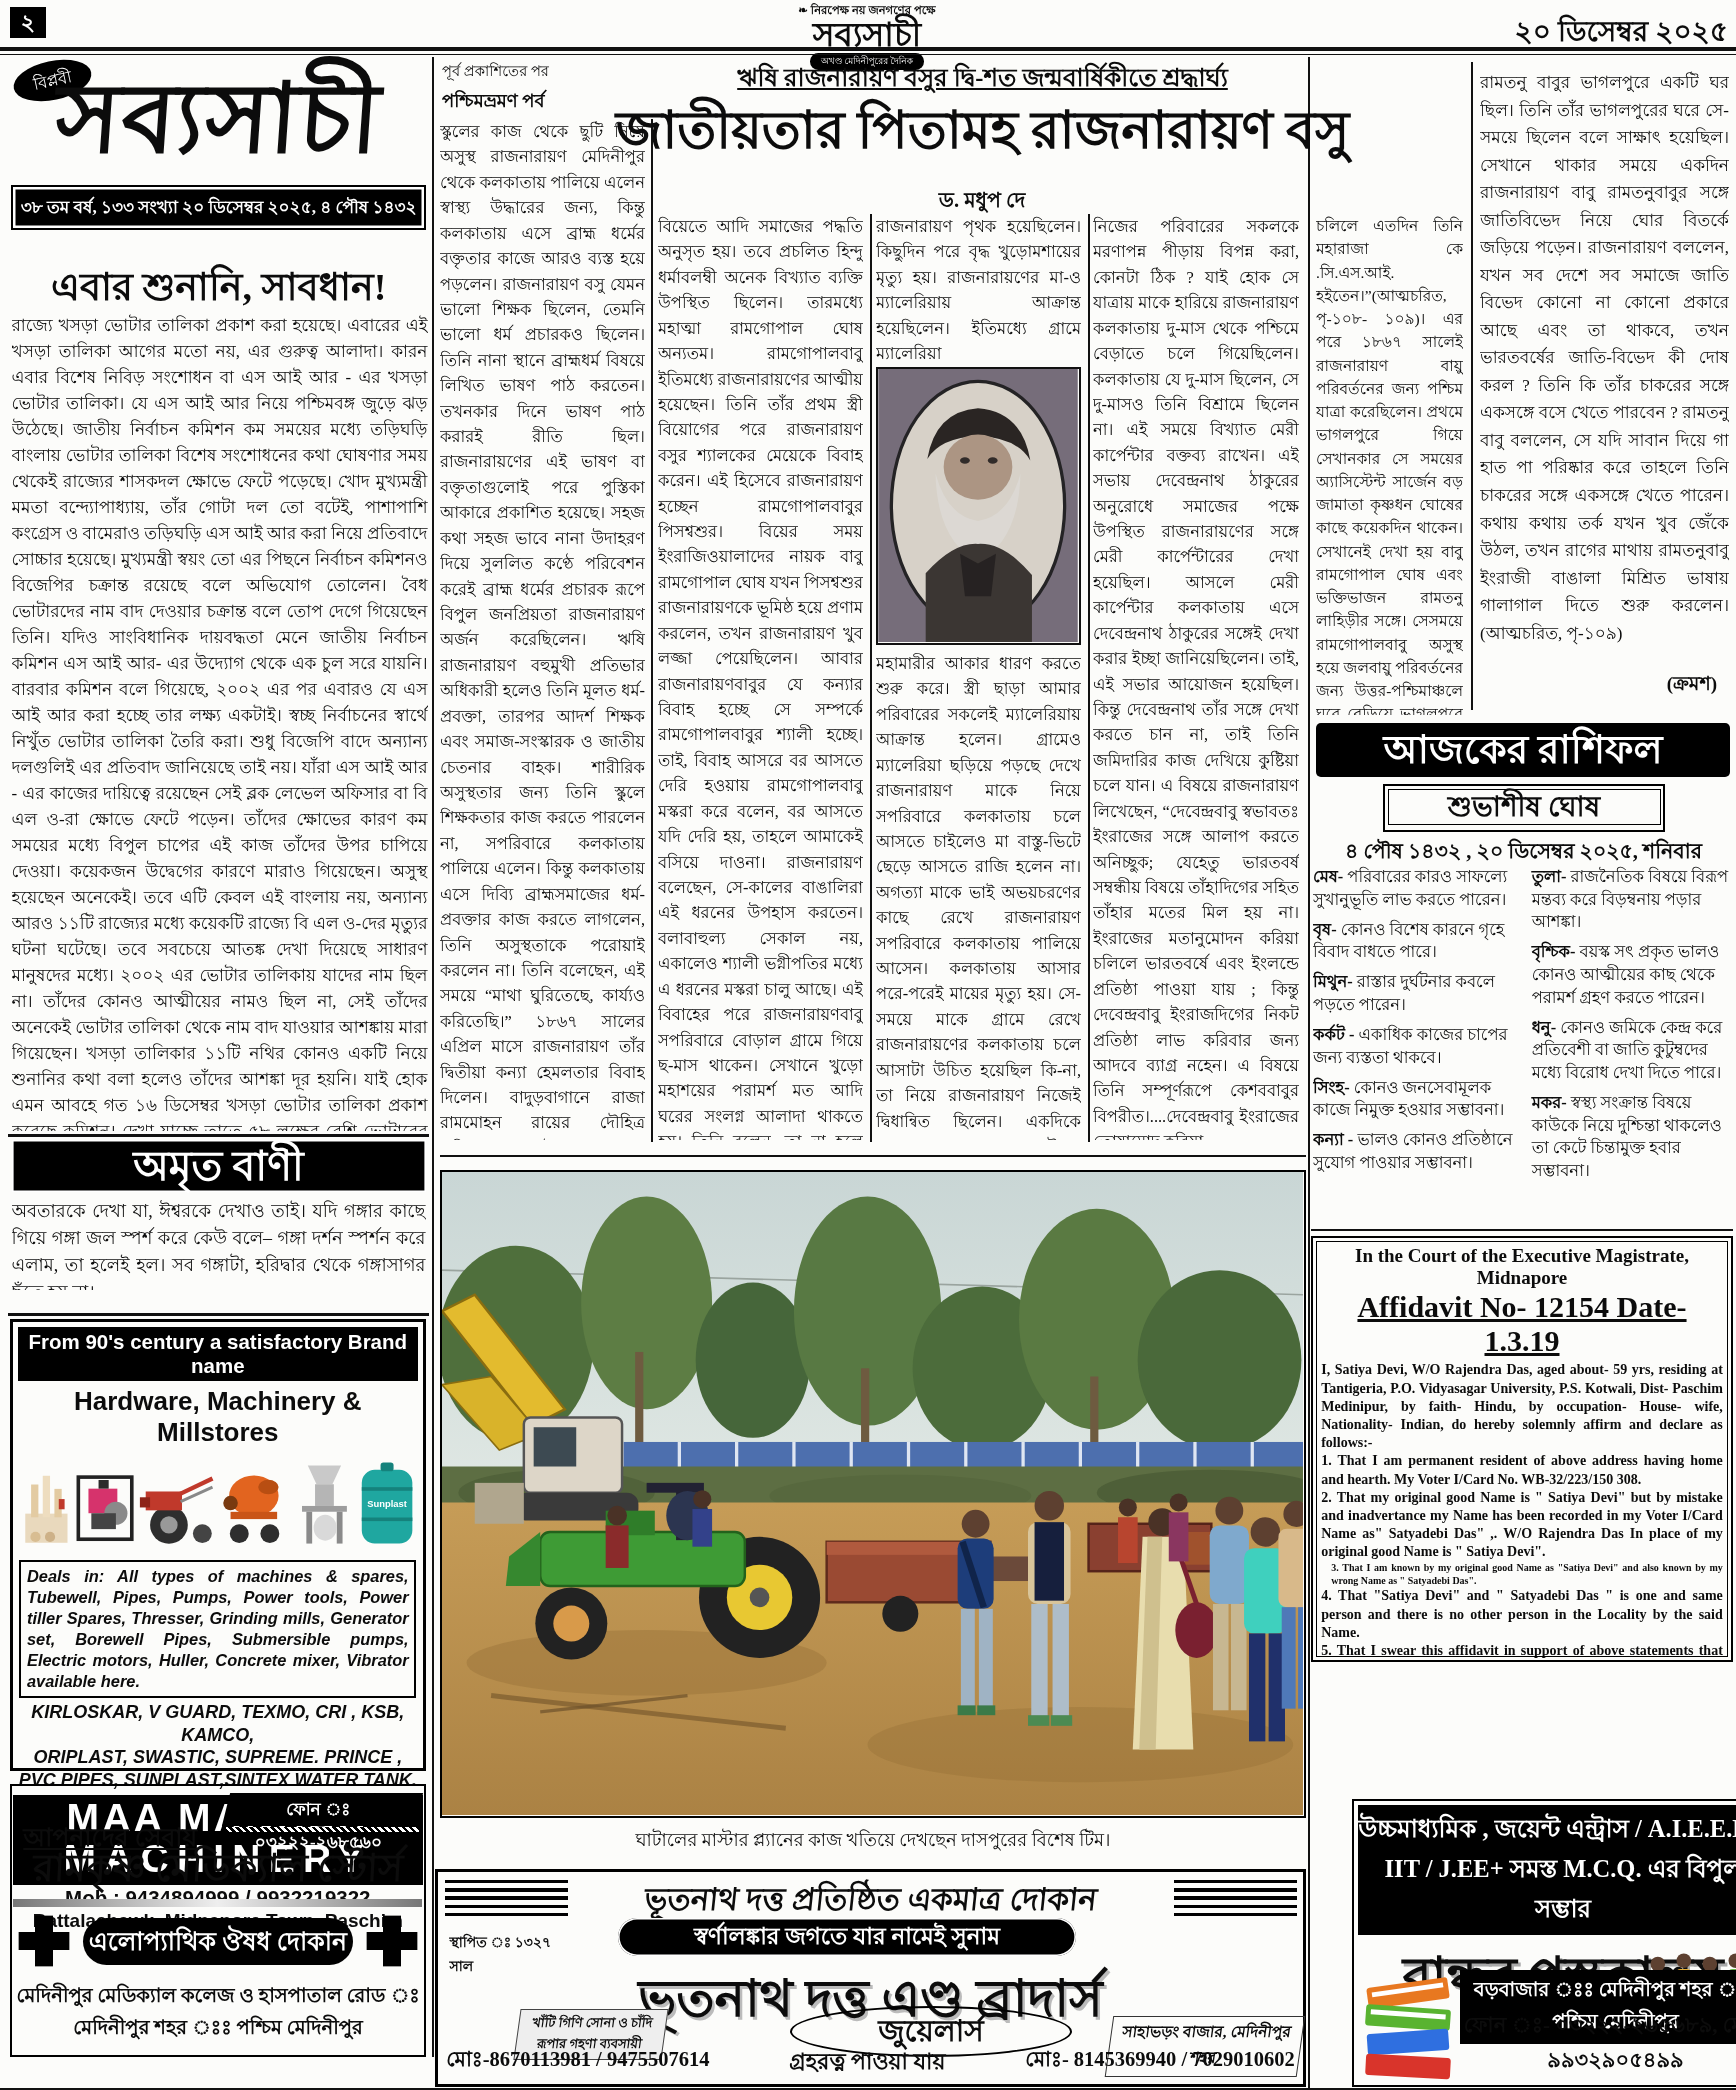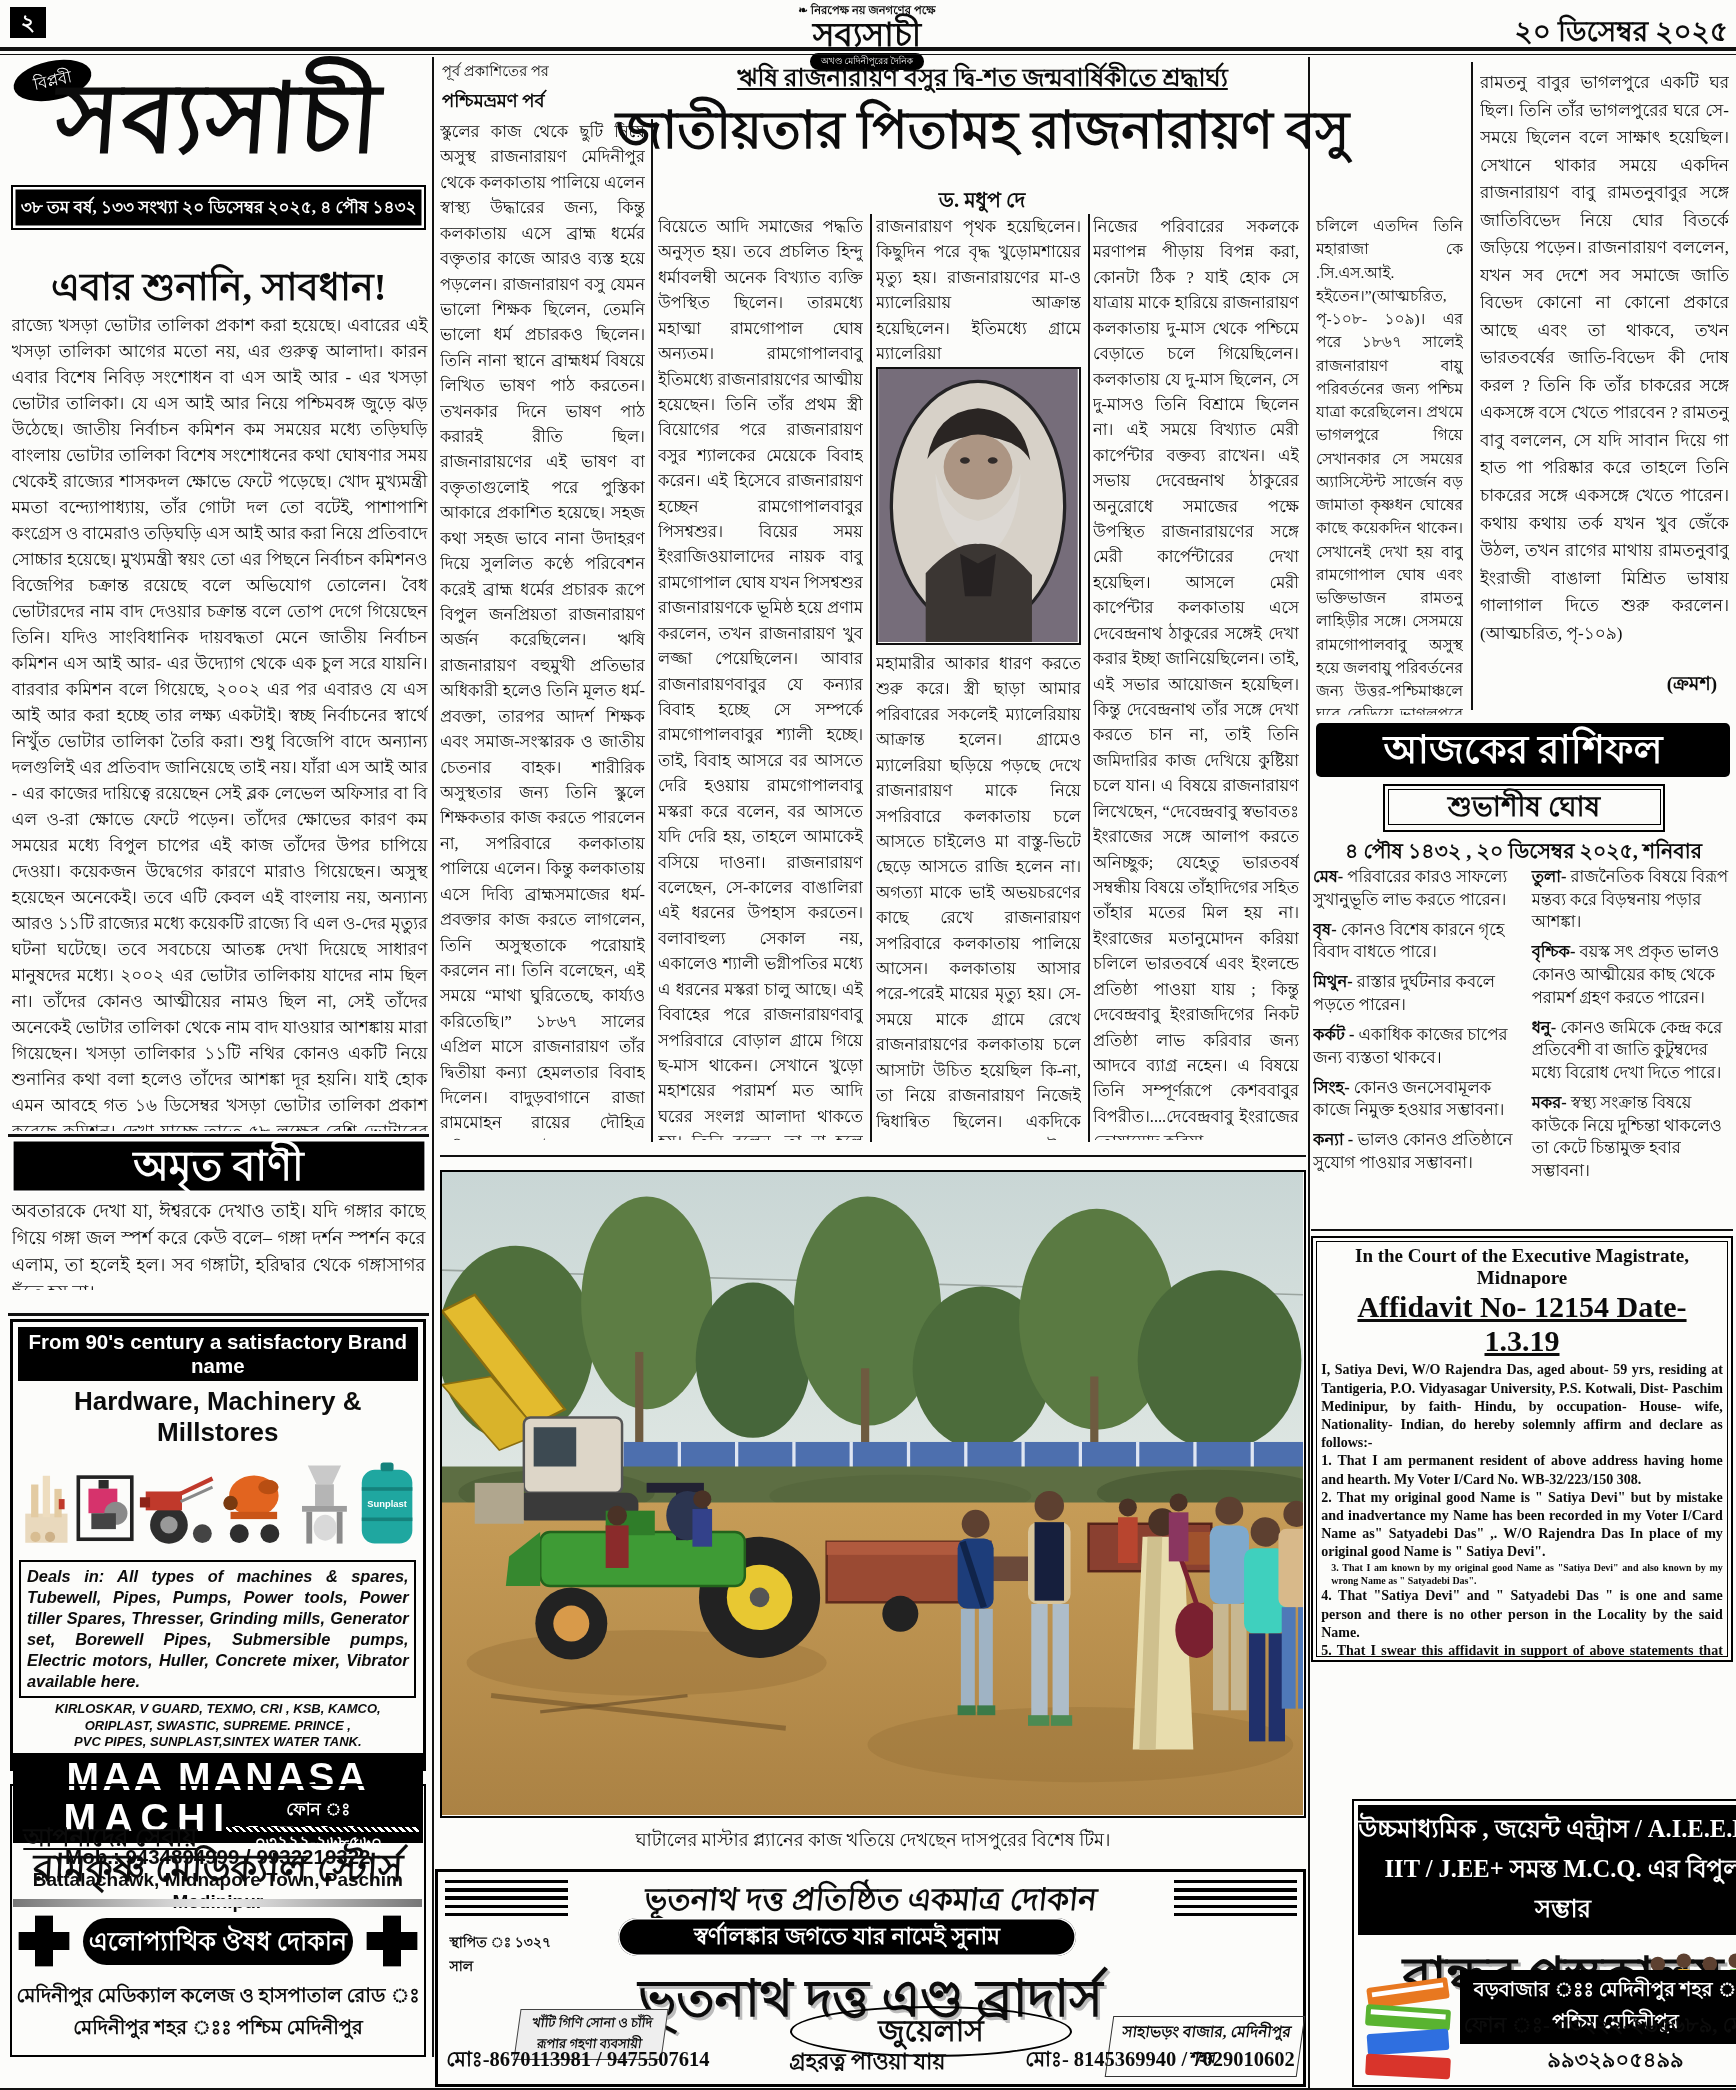--- a/index.html
+++ b/index.html
@@ -112,21 +112,21 @@
     </svg>
     <svg width="70" height="101" viewBox="0 0 86 124">
       <rect x="8" y="14" width="70" height="102" rx="18" fill="#1fa7a0"></rect>
       <rect x="8" y="38" width="70" height="5" fill="#15827c"></rect>
         <rect x="8" y="80" width="70" height="5" fill="#15827c"></rect>
       <rect x="34" y="4" width="18" height="12" rx="4" fill="#15827c"></rect>
       <text x="43" y="66" text-anchor="middle" font-size="13" font-weight="bold" fill="#ffffff">Sunplast</text>
     </svg>
   </div>
   <div class="just" style="margin:3.3px 6.5px;border:2.5px solid #000;padding:4.1px 5.7px;font-size:16.4px;font-weight:bold;font-style:italic;line-height:1.28;">Deals in:   All types of machines &amp; spares, Tubewell, Pipes, Pumps, Power tools, Power tiller Spares, Thresser, Grinding mills, Generator set, Borewell Pipes, Submersible pumps, Electric motors, Huller, Concrete mixer, Vibrator available here.</div>
-  <div class="ctr" style="font-style:italic;font-weight:bold;font-size:13px;line-height:1.25;">
+  <div class="ctr" style="font-style:italic;font-weight:bold;font-size:18px;line-height:1.25;">
     <div>KIRLOSKAR, V GUARD, TEXMO,  CRI , KSB, KAMCO,</div>
     <div>ORIPLAST,  SWASTIC, SUPREME.  PRINCE ,</div>
     <div>PVC PIPES, SUNPLAST,SINTEX WATER TANK.</div>
   </div>
   <div class="blackbox ctr" style="margin:3.3px 0 0 0;padding:3.3px 0 4.9px 0;">
     <div style="font-size:39px;font-weight:900;letter-spacing:3.3px;line-height:1.05;">MAA MANASA</div>
     <div style="font-size:39px;font-weight:900;letter-spacing:8.2px;line-height:1.05;">MACHINERY</div>
   </div>
   <div class="ctr" style="font-size:20.5px;font-weight:bold;margin-top:1.6px;">Mob.: 9434894999  / 9932219322</div>
   <div class="ctr" style="font-size:19px;font-weight:bold;">Battalachawk, Midnapore Town, Paschim  Medinipur</div>

